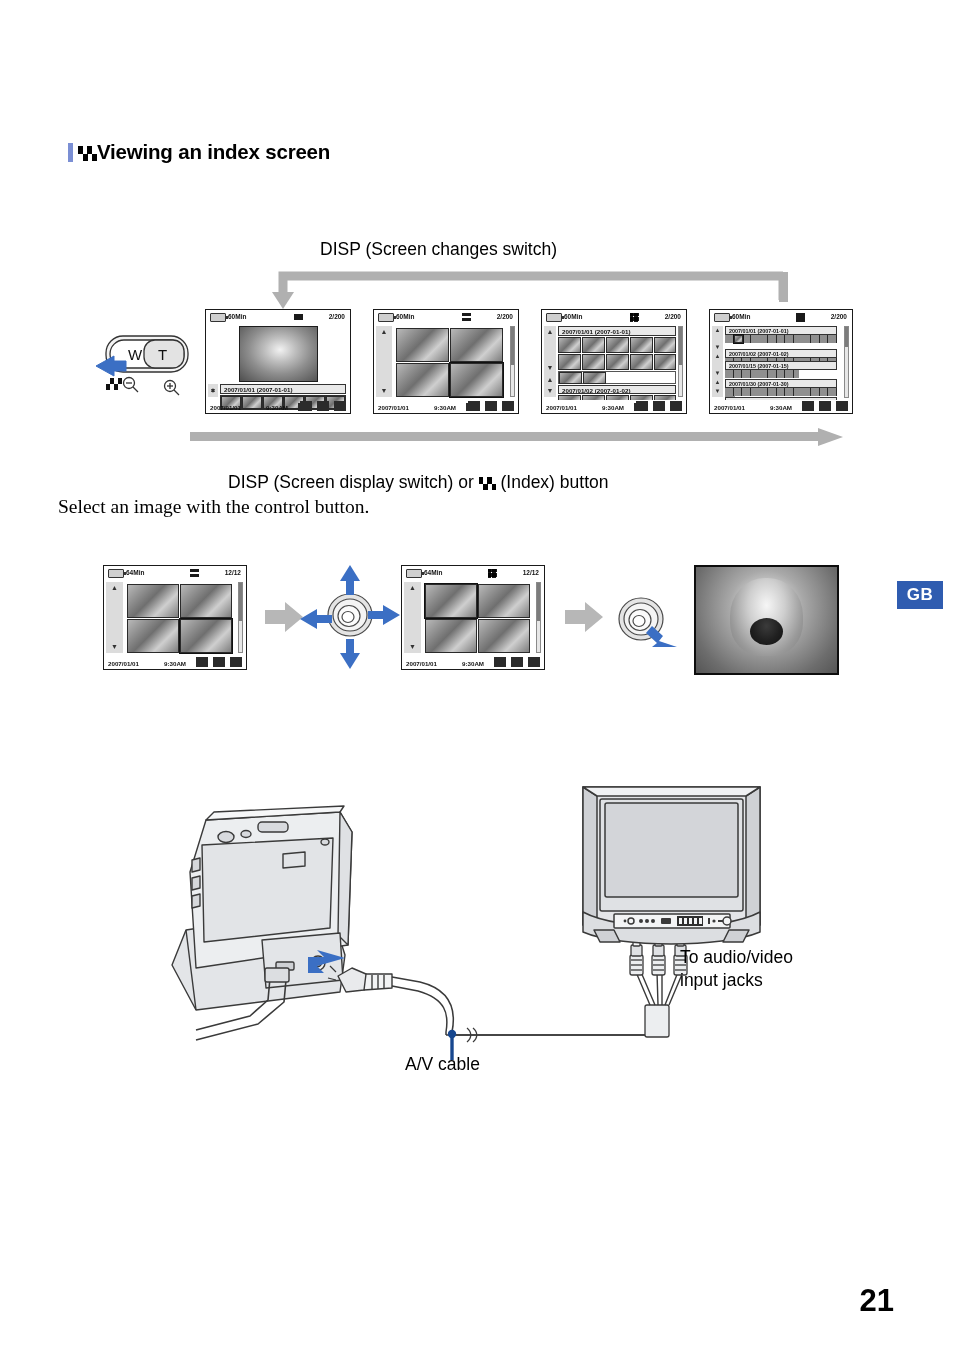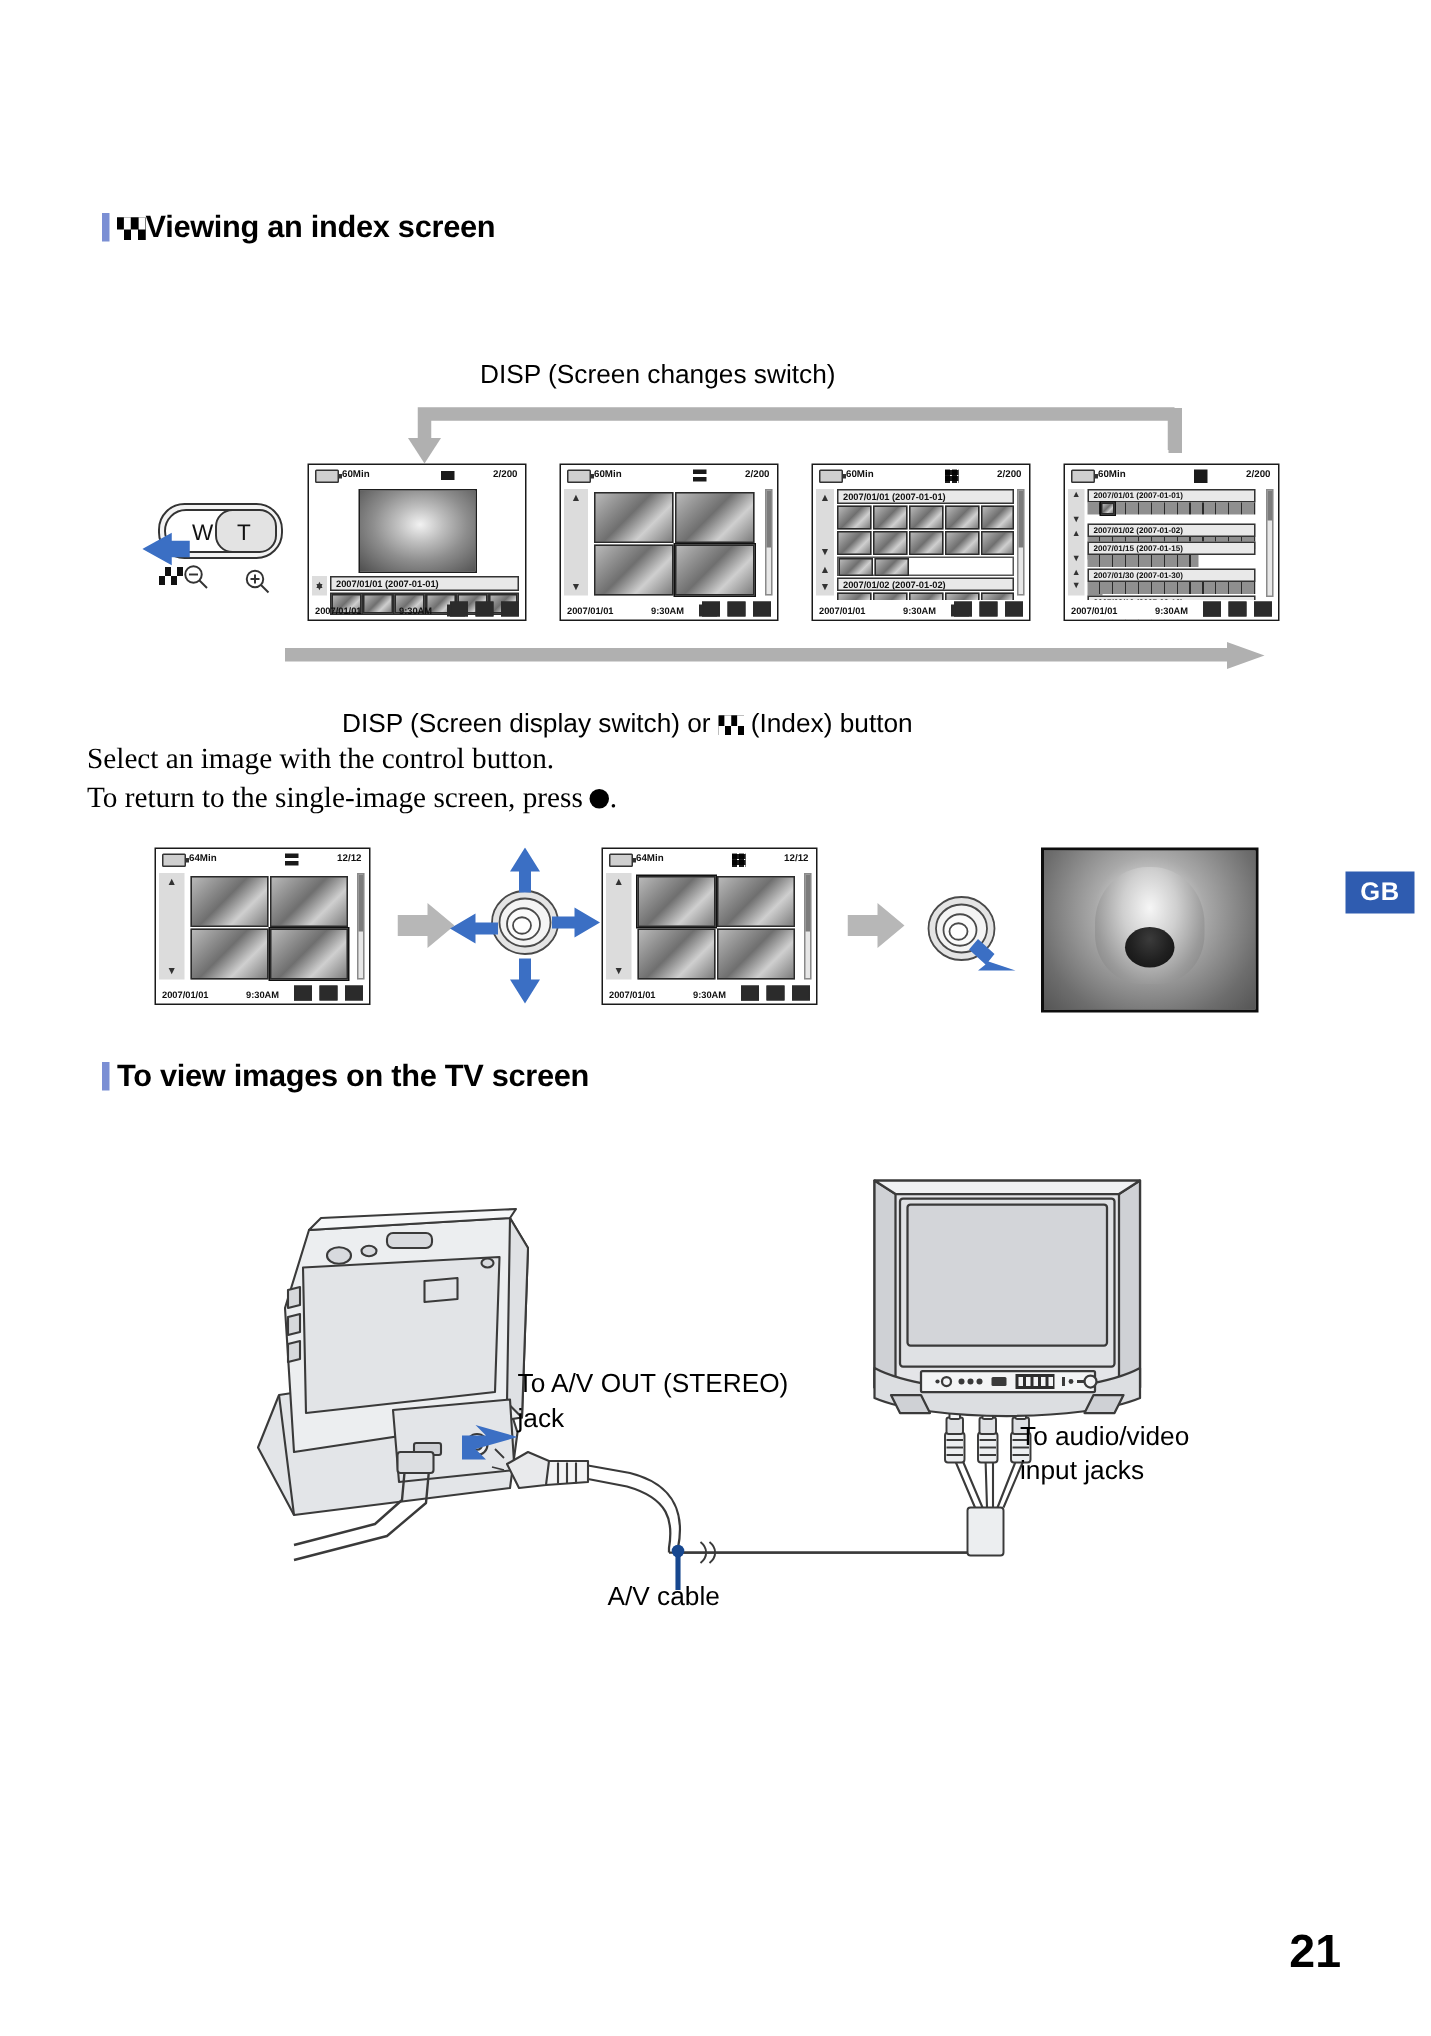--- a/index.html
+++ b/index.html
@@ -390,21 +390,20 @@
       <div class="bicons">
           <i></i>
           <i></i>
           <i></i>
         </div>
     </div>
   </div>
 
   <div class="para" id="para2">
     <div>Select an image with the control button.</div>
-    <div><span>To return to the single-image screen, press </span><span class="dot"></span><span>.</span></div>
   </div>
 
   <div class="lcd" style="left:103px;top:565px;width:144px;height:105px;">
     <div class="topbar">
       <div class="batt"></div>
       <div class="mins">64Min</div>
       <div class="modeicon" style="left:86px;height:8px;top:3px;background:linear-gradient(#1a1a1a 0 3px,#fff 3px 5px,#1a1a1a 5px 8px);"></div>
       <div class="count">12/12</div>
     </div>
     <div class="sidecol" style="width:17px;background:#dcdcdc;">
@@ -504,23 +503,20 @@
         <ellipse cx="20" cy="24" rx="6" ry="5.5" fill="#ffffff" stroke="#4a4a4a" stroke-width="1.2"></ellipse>
       </g>
       <polygon points="62,52 44,46 48,41 37,31 31,38 42,48 37,52" fill="#3b6fc4"></polygon>
     </svg>
   </div>
 
   <div class="dogphoto" style="left:694px;top:565px;width:145px;height:110px;"></div>
 
   <div id="gb-tab">GB</div>
 
-  <div class="heading" id="heading2">
-    <span class="h-rule"></span><span>To view images on the TV screen</span>
-  </div>
 
 
   <svg class="flow" style="left:0;top:0;" width="954" height="1357">
 
     <g stroke="#3a3a3a" stroke-width="1.4" fill="#e9eaec" stroke-linejoin="round">
 
       <path d="M172,965 L186,930 L330,908 L345,955 L340,992 L196,1010 Z" fill="#e3e5e8"></path>
       <path d="M186,930 L196,1010" fill="none"></path>
 
       <path d="M190,872 L206,820 L340,812 L352,832 L348,945 L196,968 Z" fill="#eceef0"></path>
@@ -640,21 +636,19 @@
       <rect x="708" y="918" width="2" height="6" fill="#3a3a3a" stroke="none"></rect>
       <circle cx="714" cy="921" r="1.6" fill="#3a3a3a" stroke="none"></circle>
       <rect x="718" y="920" width="5" height="2" fill="#3a3a3a" stroke="none"></rect>
       <circle cx="727" cy="921" r="4" fill="#f3f4f5"></circle>
 
       <path d="M594,930 L600,942 L620,942 L614,930 Z" fill="#cfd1d5"></path>
       <path d="M749,930 L743,942 L723,942 L729,930 Z" fill="#cfd1d5"></path>
     </g>
   </svg>
 
-  <div class="callout" id="callout-av-out">To A/V OUT (STEREO)
-jack</div>
   <div class="callout" id="callout-av-in">To audio/video
 input jacks</div>
   <div class="callout" id="callout-av-cable">A/V cable</div>
 
   <div id="page-number">21</div>
 
 </div>
 
 </body></html>

